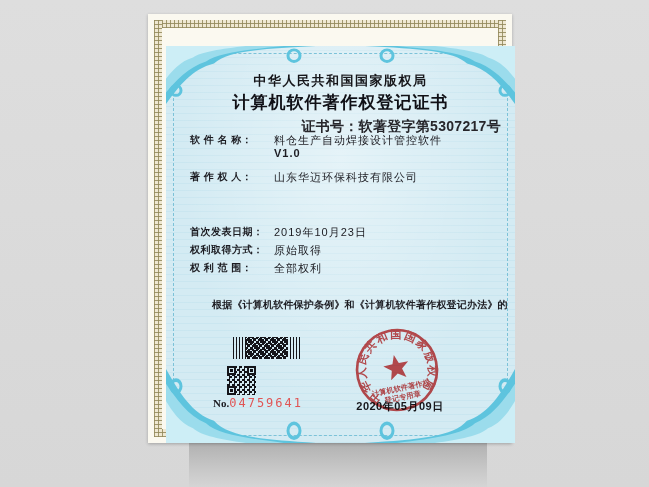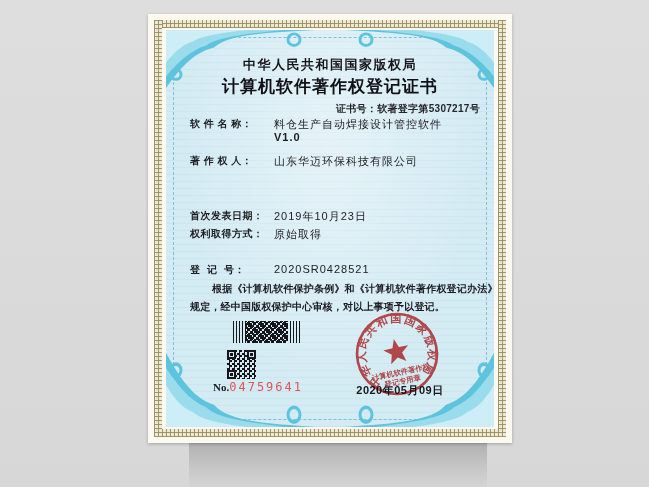--- a/index.html
+++ b/index.html
@@ -22,26 +22,27 @@
     background-image:
       repeating-linear-gradient(90deg, rgba(146,136,90,.85) 0 1px, rgba(0,0,0,0) 1px 4px),
       repeating-linear-gradient(0deg, rgba(146,136,90,.85) 0 1px, rgba(0,0,0,0) 1px 4px);
   }
   .m-top{left:6px;right:6px;top:6px;height:8px;}
   .m-bottom{left:6px;right:6px;bottom:6px;height:8px;}
   .m-left{left:6px;top:6px;bottom:6px;width:8px;}
   .m-right{right:6px;top:6px;bottom:6px;width:8px;}
   
   .panel{
-    position:absolute;left:18px;top:16px;width:328px;height:397px;
+    position:absolute;left:18px;top:32px;width:328px;height:397px;
     background:
       radial-gradient(ellipse at 50% 28%, rgba(255,255,255,.40), rgba(255,255,255,0) 65%),
       repeating-linear-gradient(0deg, rgba(140,200,222,.14) 0 1px, rgba(0,0,0,0) 1px 7px),
       #d4ebf3;
     overflow:hidden;
+    padding-left:21px;
   }
   .dotted{
     position:absolute;inset:7px;border:1px dashed #7cc2d8;pointer-events:none;
   }
   .flourish{position:absolute;width:150px;height:58px;}
   .fl-tl{left:0;top:0;}
   .fl-tr{right:0;top:0;transform:scaleX(-1);}
   .fl-bl{left:0;bottom:0;height:74px;transform:scaleY(-1);}
   .fl-br{right:0;bottom:0;height:74px;transform:scale(-1,-1);}
   .flourish svg{width:100%;height:100%;display:block;}
@@ -50,21 +51,21 @@
     position:absolute;top:26px;left:0;width:100%;text-align:center;
     font-size:13px;font-weight:bold;letter-spacing:1.5px;color:#16161a;
   }
   .title{
     position:absolute;top:45px;left:0;width:100%;text-align:center;
     font-family:"Liberation Serif","DejaVu Serif",serif;
     font-size:17px;font-weight:bold;letter-spacing:1px;color:#101016;
   }
   .certno{
     position:absolute;top:72px;right:14px;
-    font-size:10px;font-weight:bold;color:#26262b;letter-spacing:.3px;
+    font-size:14px;font-weight:bold;color:#26262b;letter-spacing:.3px;
   }
   .frow{position:absolute;left:24px;white-space:pre;}
   .flabel{
     display:inline-block;width:84px;font-size:10px;font-weight:bold;color:#1c1c22;
     letter-spacing:.5px;white-space:pre;vertical-align:top;
   }
   .fvalue{
     display:inline-block;font-size:11px;font-weight:normal;color:#1c1c22;
     letter-spacing:1px;white-space:pre;vertical-align:top;
   }
@@ -166,25 +167,24 @@
     <div class="frow r0"><span class="flabel">软 件 名 称：</span><span class="fvalue">料仓生产自动焊接设计管控软件</span></div>
     <div class="version">V1.0</div>
 
     <div class="frow r1"><span class="flabel">著 作 权 人：</span><span class="fvalue">山东华迈环保科技有限公司</span></div>
 
 
     <div class="frow r3"><span class="flabel">首次发表日期：</span><span class="fvalue">2019年10月23日</span></div>
 
     <div class="frow r4"><span class="flabel">权利取得方式：</span><span class="fvalue">原始取得</span></div>
 
-
-    <div class="frow r6"><span class="flabel">登  记  号：</span><span class="fvalue">2020SR0428521</span></div>
+    <div class="frow r5"><span class="flabel">权 利 范 围：</span><span class="fvalue">全部权利</span></div>
+
 
     <div class="stmt s1">根据《计算机软件保护条例》和《计算机软件著作权登记办法》的</div>
-    <div class="stmt s2">规定，经中国版权保护中心审核，对以上事项予以登记。</div>
 
     <div class="barcode">
         <div class="mid"></div>
       </div>
 
     <div class="qr">
       <div class="finder fd-tl"></div>
       <div class="finder fd-tr"></div>
       <div class="finder fd-bl"></div>
     </div>

